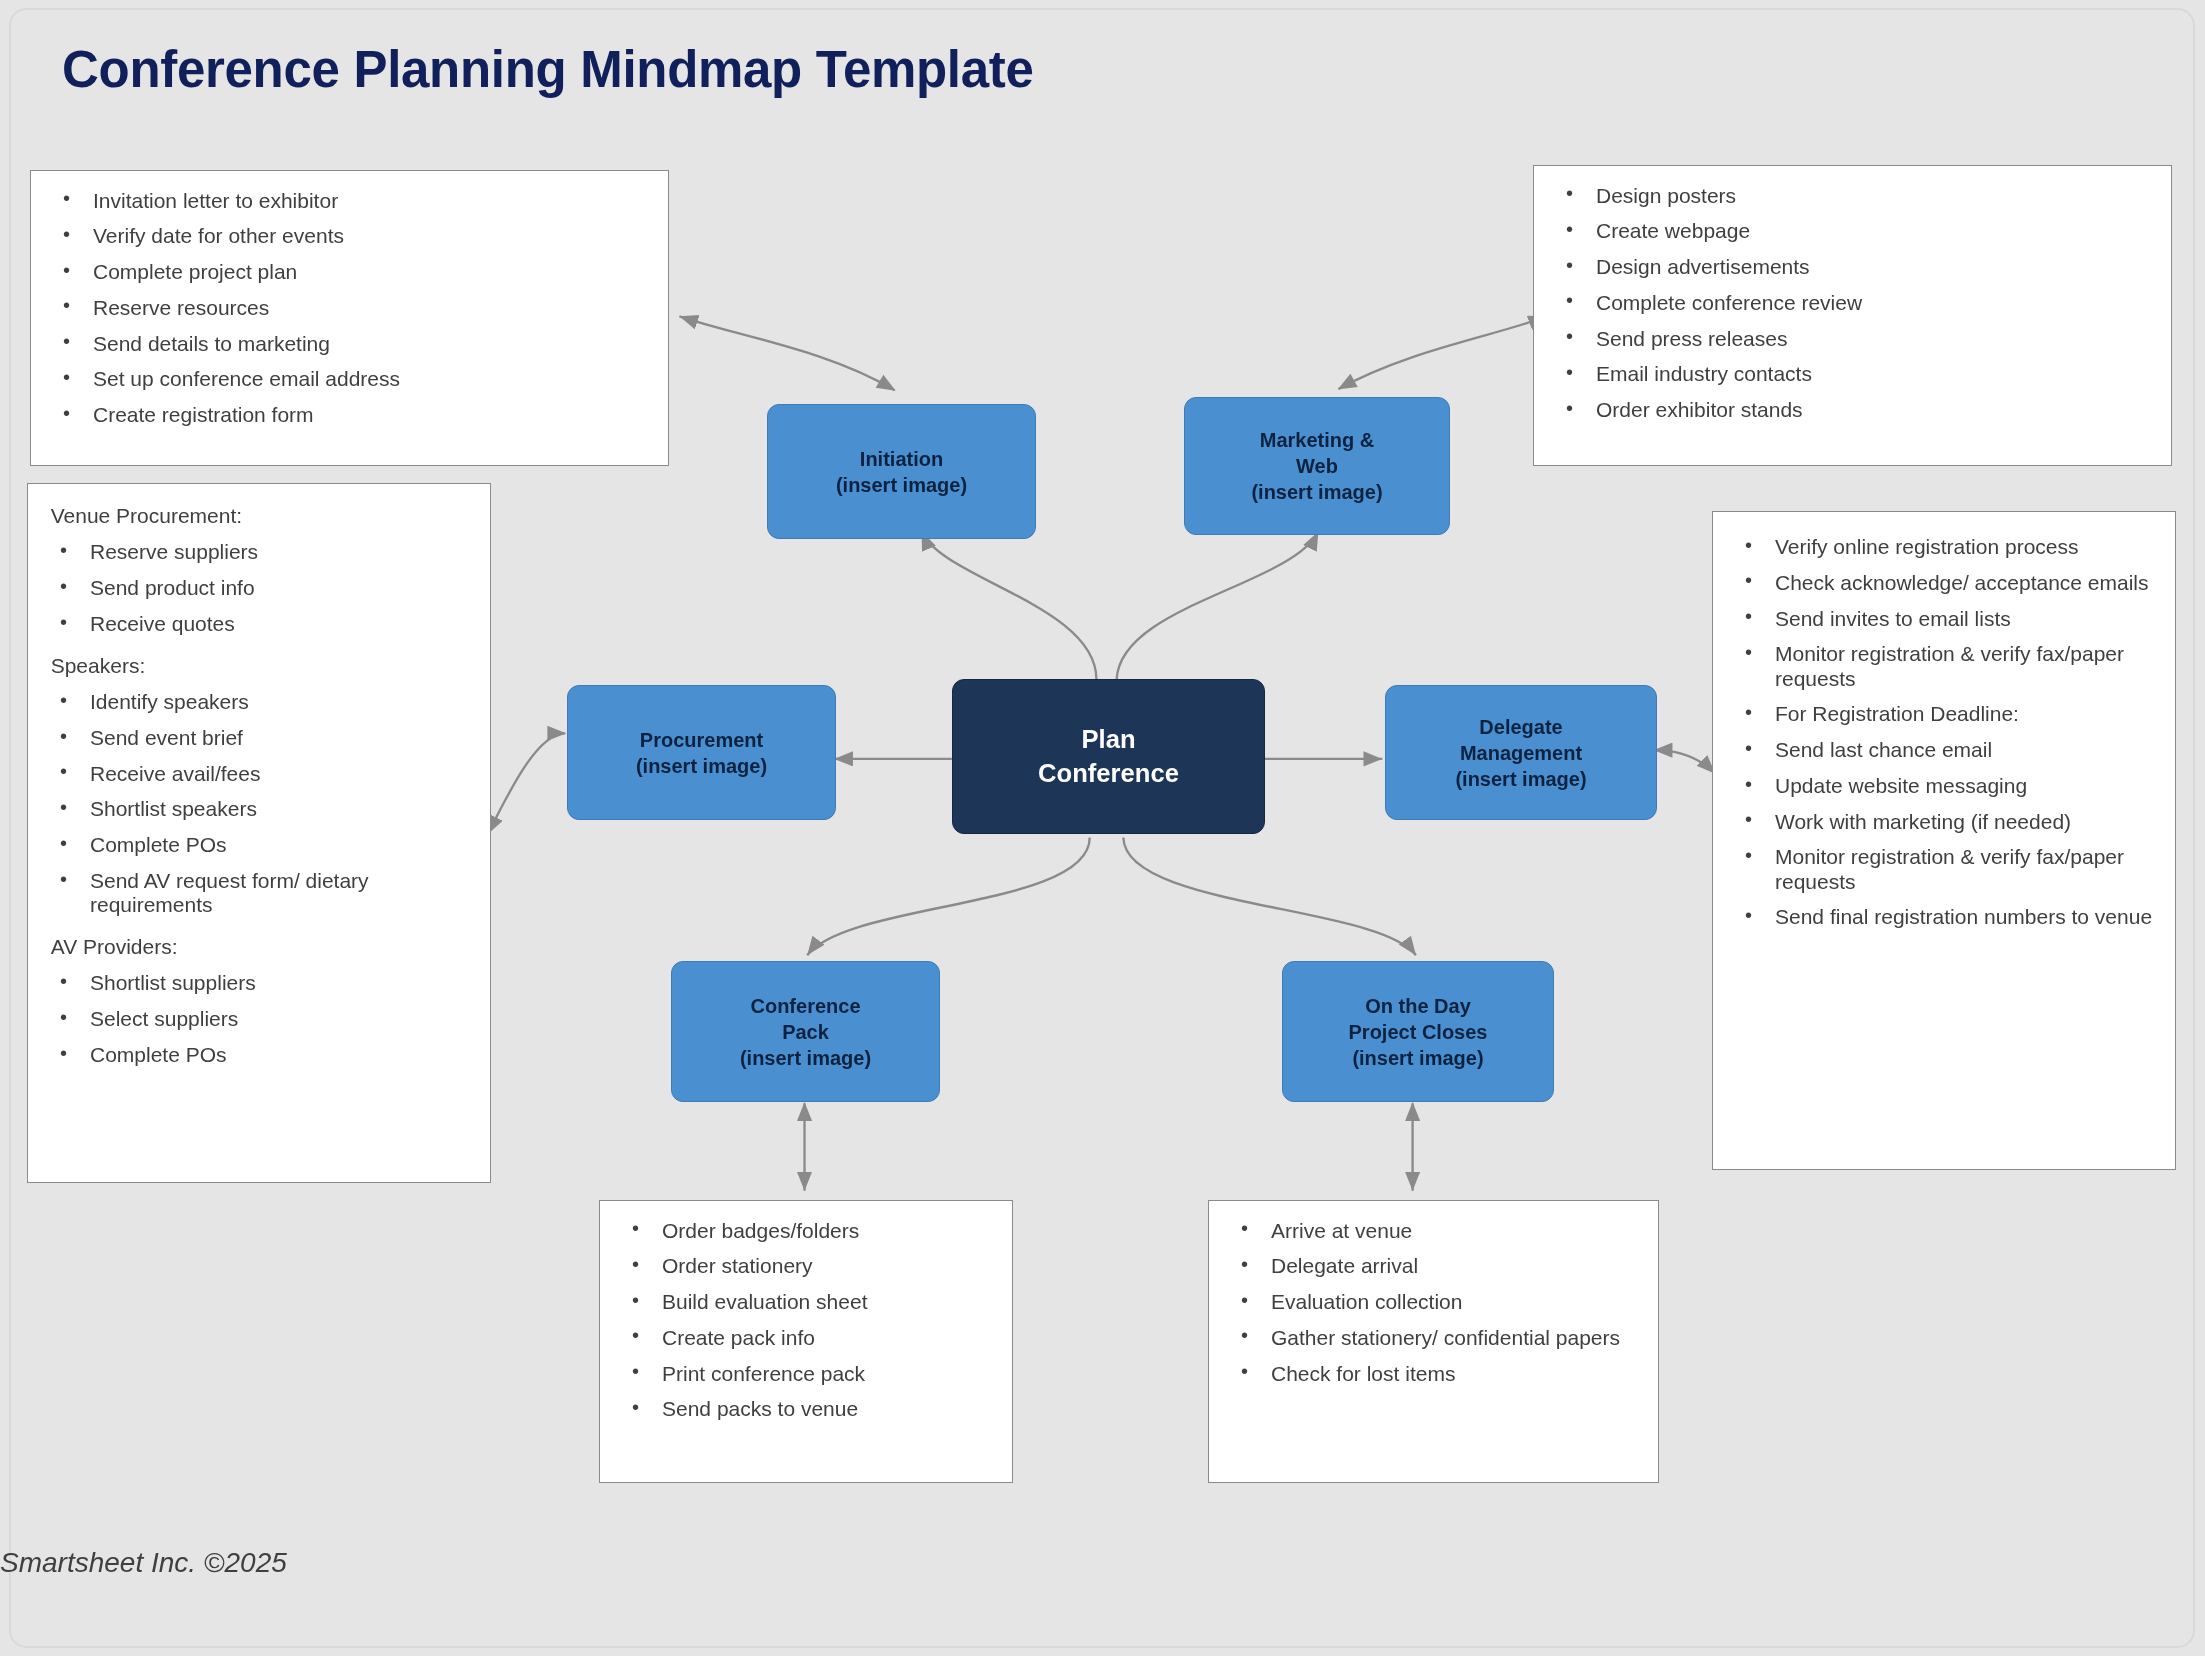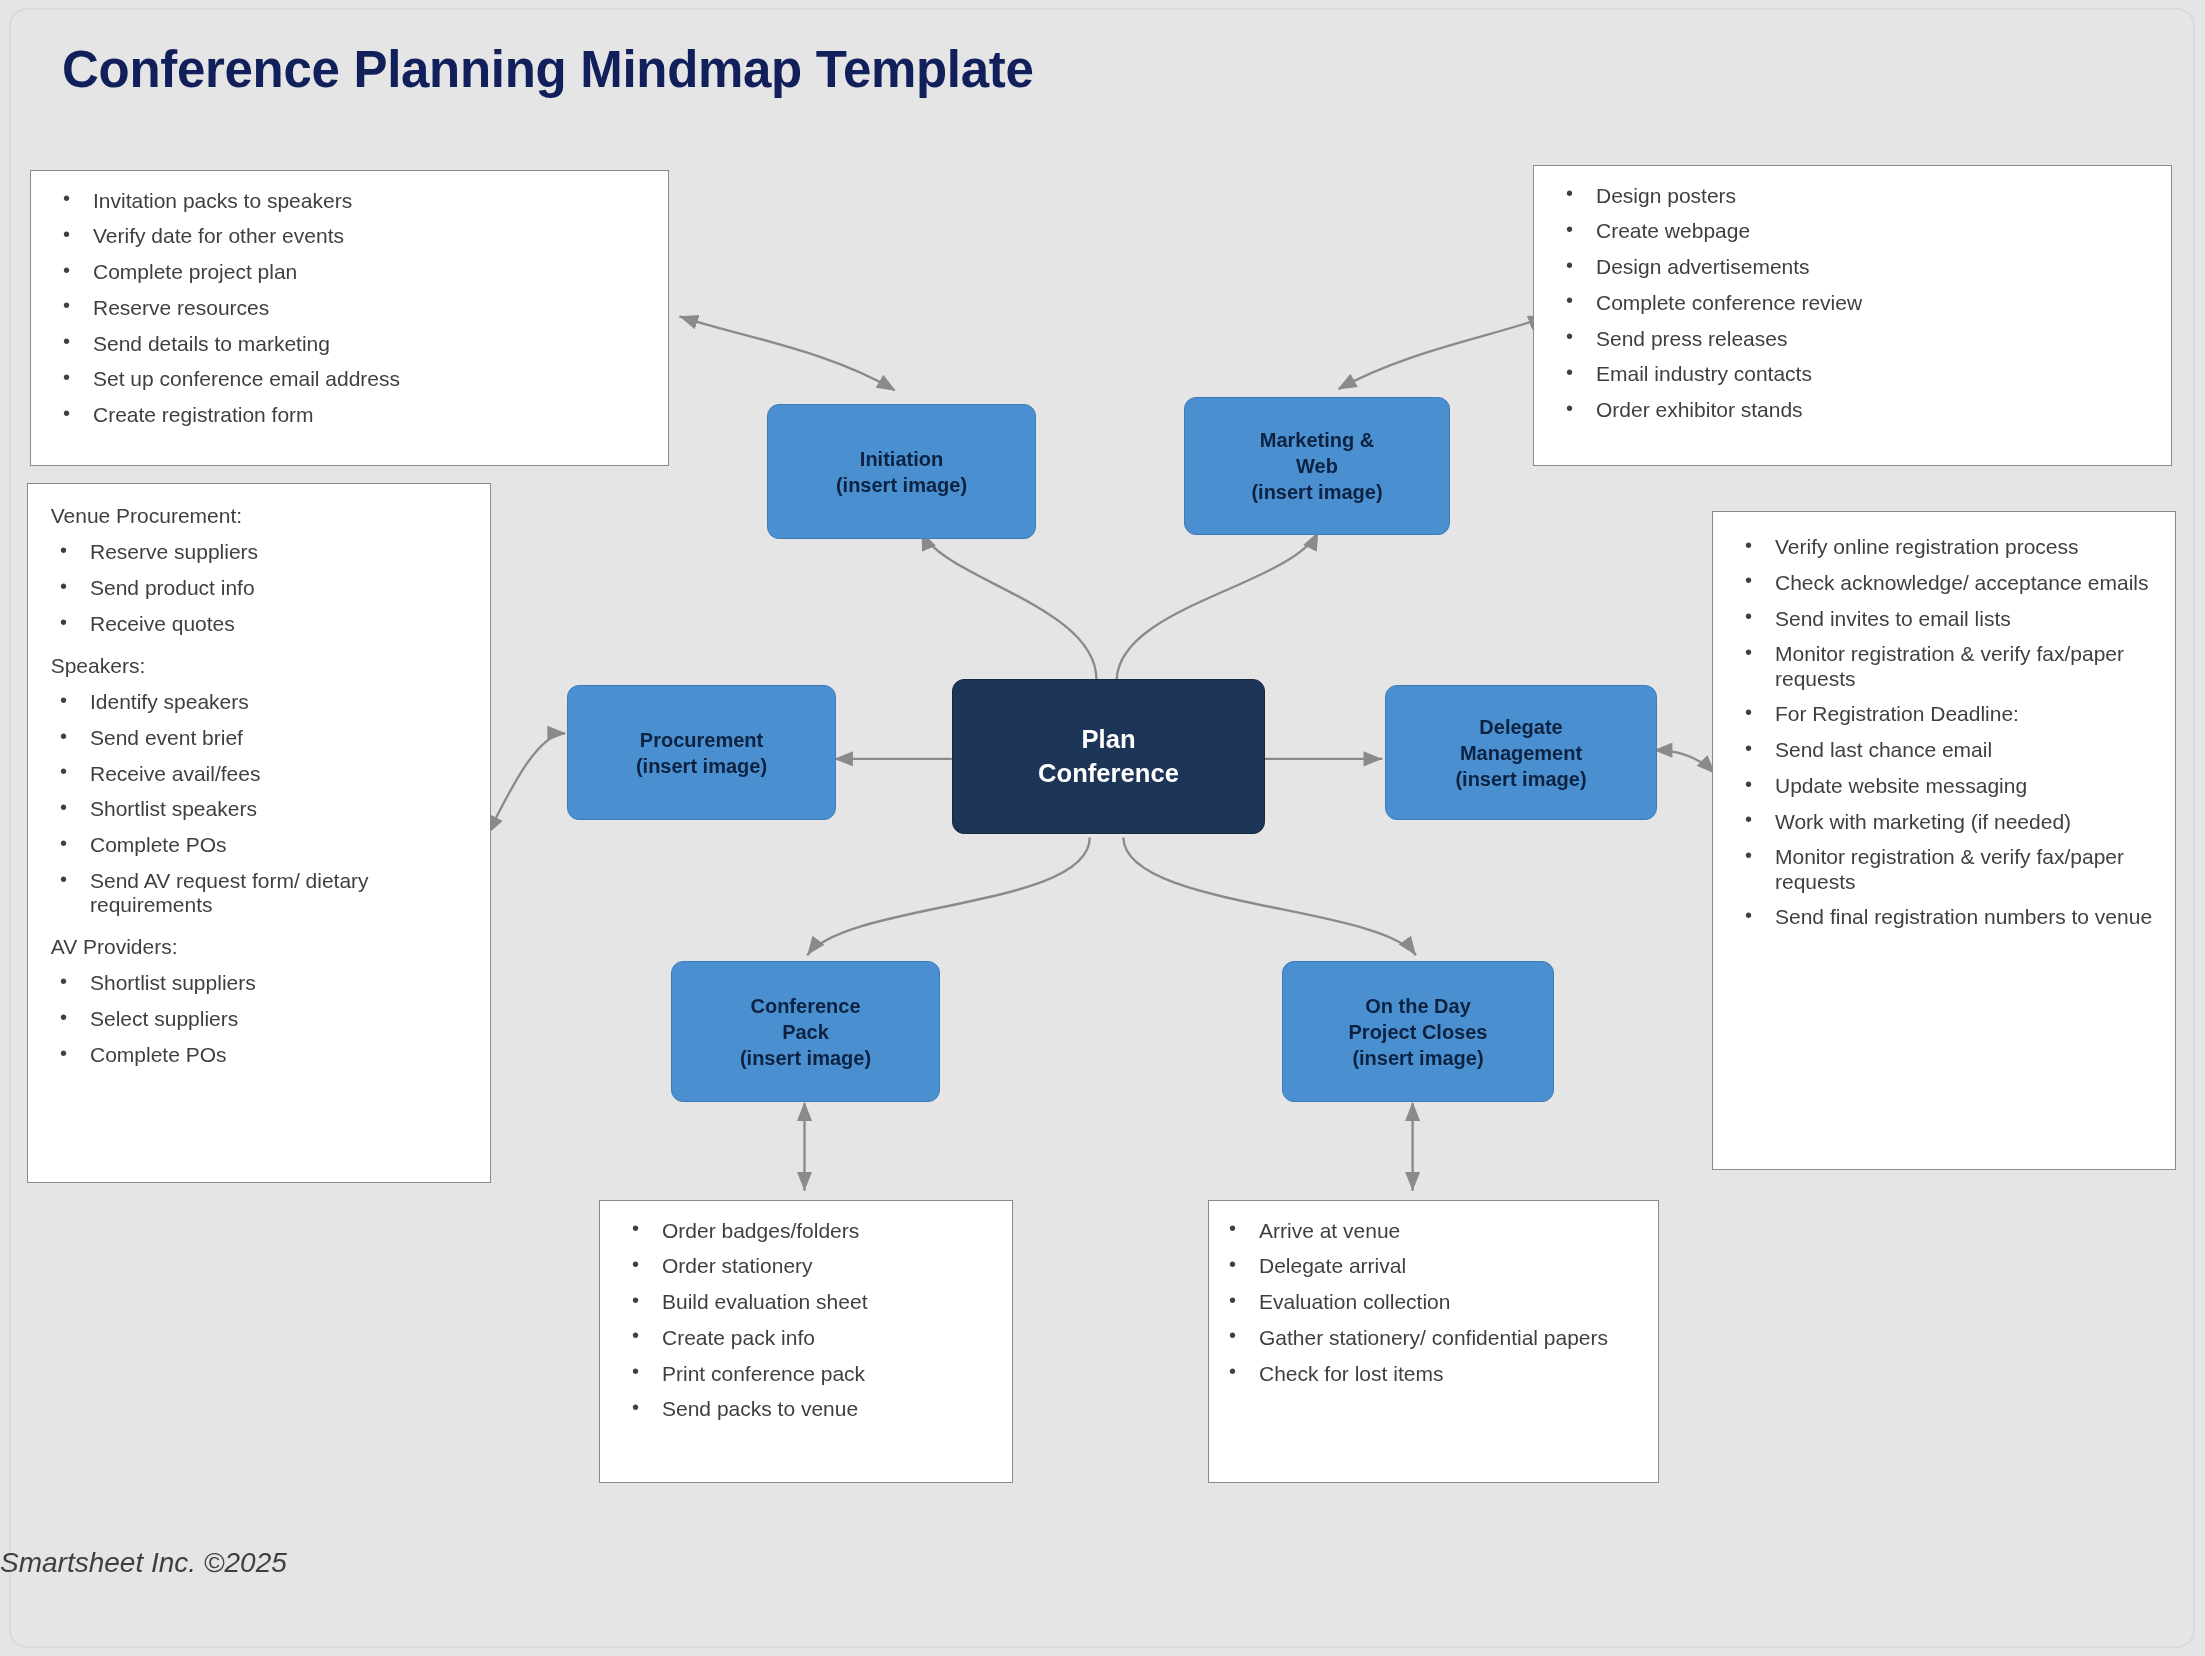--- a/index.html
+++ b/index.html
@@ -187,21 +187,21 @@
   <div class="node" style="left:671px; top:961px; width:269px; height:141px; white-space:pre-line;">Conference
 Pack
 (insert image)</div>
 
   <div class="node" style="left:1282px; top:961px; width:272px; height:141px; white-space:pre-line;">On the Day
 Project Closes
 (insert image)</div>
 
   <div class="listbox" style="left:30px; top:170px; width:639px; height:296px;">
     <ul>
-      <li>Invitation packs to speakers</li>
+      <li>Invitation letter to exhibitor</li>
       <li>Verify date for other events</li>
       <li>Complete project plan</li>
       <li>Reserve resources</li>
       <li>Send details to marketing</li>
       <li>Set up conference email address</li>
       <li>Create registration form</li>
     </ul>
   </div>
 
   <div class="listbox" style="left:1533px; top:165px; width:639px; height:301px;">
@@ -265,21 +265,21 @@
     <ul>
       <li>Order badges/folders</li>
       <li>Order stationery</li>
       <li>Build evaluation sheet</li>
       <li>Create pack info</li>
       <li>Print conference pack</li>
       <li>Send packs to venue</li>
     </ul>
   </div>
 
-  <div class="listbox" style="left:1208px; top:1200px; width:451px; height:283px; padding-left:8px;">
+  <div class="listbox" style="left:1208px; top:1200px; width:451px; height:283px; padding-left:20px;">
     <ul>
       <li>Arrive at venue</li>
       <li>Delegate arrival</li>
       <li>Evaluation collection</li>
       <li>Gather stationery/ confidential papers</li>
       <li>Check for lost items</li>
     </ul>
   </div>
 
   <div id="footer">Smartsheet Inc. ©2025</div>

